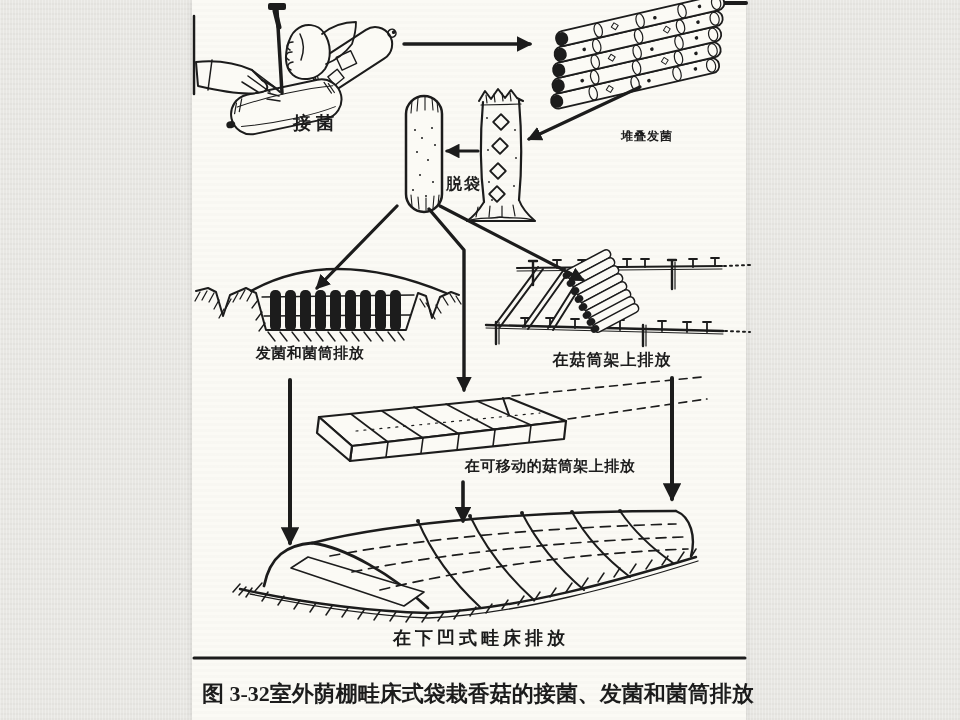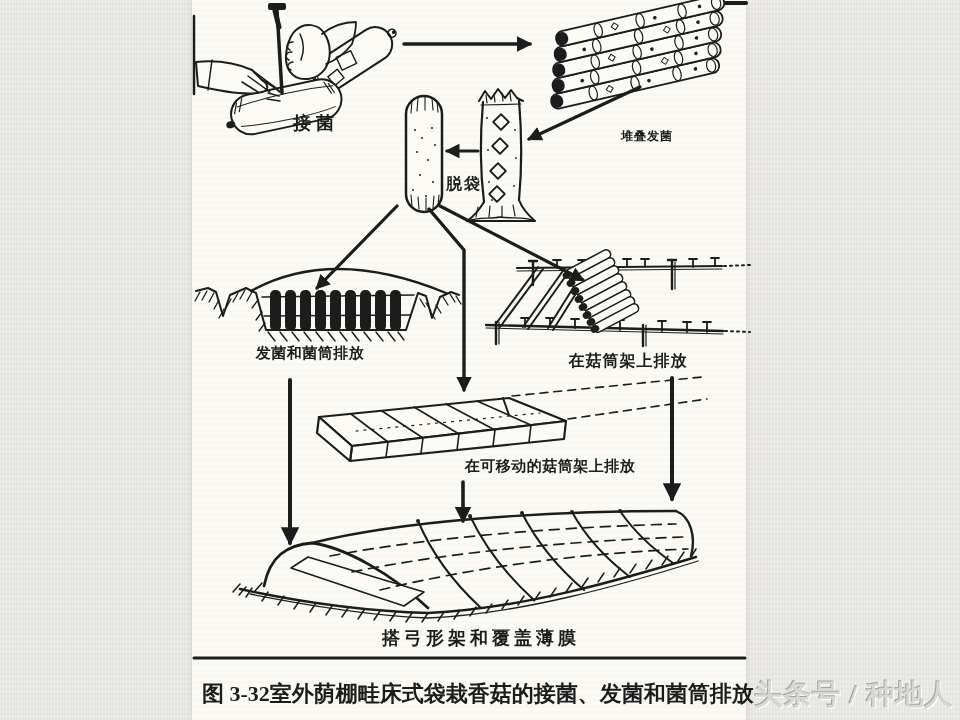--- a/index.html
+++ b/index.html
@@ -17,21 +17,21 @@
     background-color:var(--paper);
     background-image:repeating-linear-gradient(0deg, rgba(0,0,0,.012) 0 3px, transparent 3px 6px);
     box-shadow:0 0 7px rgba(0,0,0,.10);}
   svg.art{position:absolute;left:0;top:0;color:var(--ink);}
   .lbl{position:absolute;transform:translateX(-50%);white-space:nowrap;
     font-weight:700;color:var(--ink);line-height:1;}
   .lbl-inoculation{left:316px;top:114px;font-size:18px;letter-spacing:5px;}
   .lbl-stack{left:647px;top:130px;font-size:12px;letter-spacing:1px;}
   .lbl-debag{left:464px;top:156px;font-size:16px;letter-spacing:2px;margin-top:20px;}
   .lbl-sunken{left:310px;top:346px;font-size:15px;letter-spacing:.5px;}
-  .lbl-rack{left:628px;top:353px;font-size:16px;letter-spacing:1px;}
+  .lbl-rack{left:612px;top:353px;font-size:16px;letter-spacing:1px;font-family:Liberation Mono, monospace;}
   .lbl-movable{left:506px;top:459px;font-size:15px;letter-spacing:.5px;margin-left:44px;}
   .lbl-arch{left:481px;top:629px;font-size:18px;letter-spacing:4px;}
   .caption{position:absolute;left:202px;top:679px;display:flex;
     font-size:22px;font-weight:700;color:var(--ink);white-space:nowrap;}
   .watermark{position:absolute;left:750px;top:676px;width:208px;
     font-size:28px;font-weight:700;letter-spacing:1px;white-space:nowrap;
     color:var(--watermark);
     text-shadow:-1px -1px 0 #a4a4a0, 1px 1px 0 #ffffff;}
 </style>
 </head>
@@ -355,21 +355,20 @@
       <path d="M194,658 L745,658" stroke-width="3"></path>
     </g>
   </svg>
 
   <div class="lbl lbl-inoculation">接菌</div>
   <div class="lbl lbl-stack">堆叠发菌</div>
   <div class="lbl lbl-debag">脱袋</div>
   <div class="lbl lbl-sunken">发菌和菌筒排放</div>
   <div class="lbl lbl-rack">在菇筒架上排放</div>
   <div class="lbl lbl-movable">在可移动的菇筒架上排放</div>
-  <div class="lbl lbl-arch">搭弓形架和覆盖薄膜</div>
+  <div class="lbl lbl-arch">在下凹式畦床排放</div>
 
   <div class="caption">
     <span>图 3-32</span>
     <span>室外荫棚畦床式袋栽香菇的接菌、发菌和菌筒排放</span>
   </div>
 
-  <div class="watermark">头条号 / 种地人</div>
 </div>
 
 </body></html>

